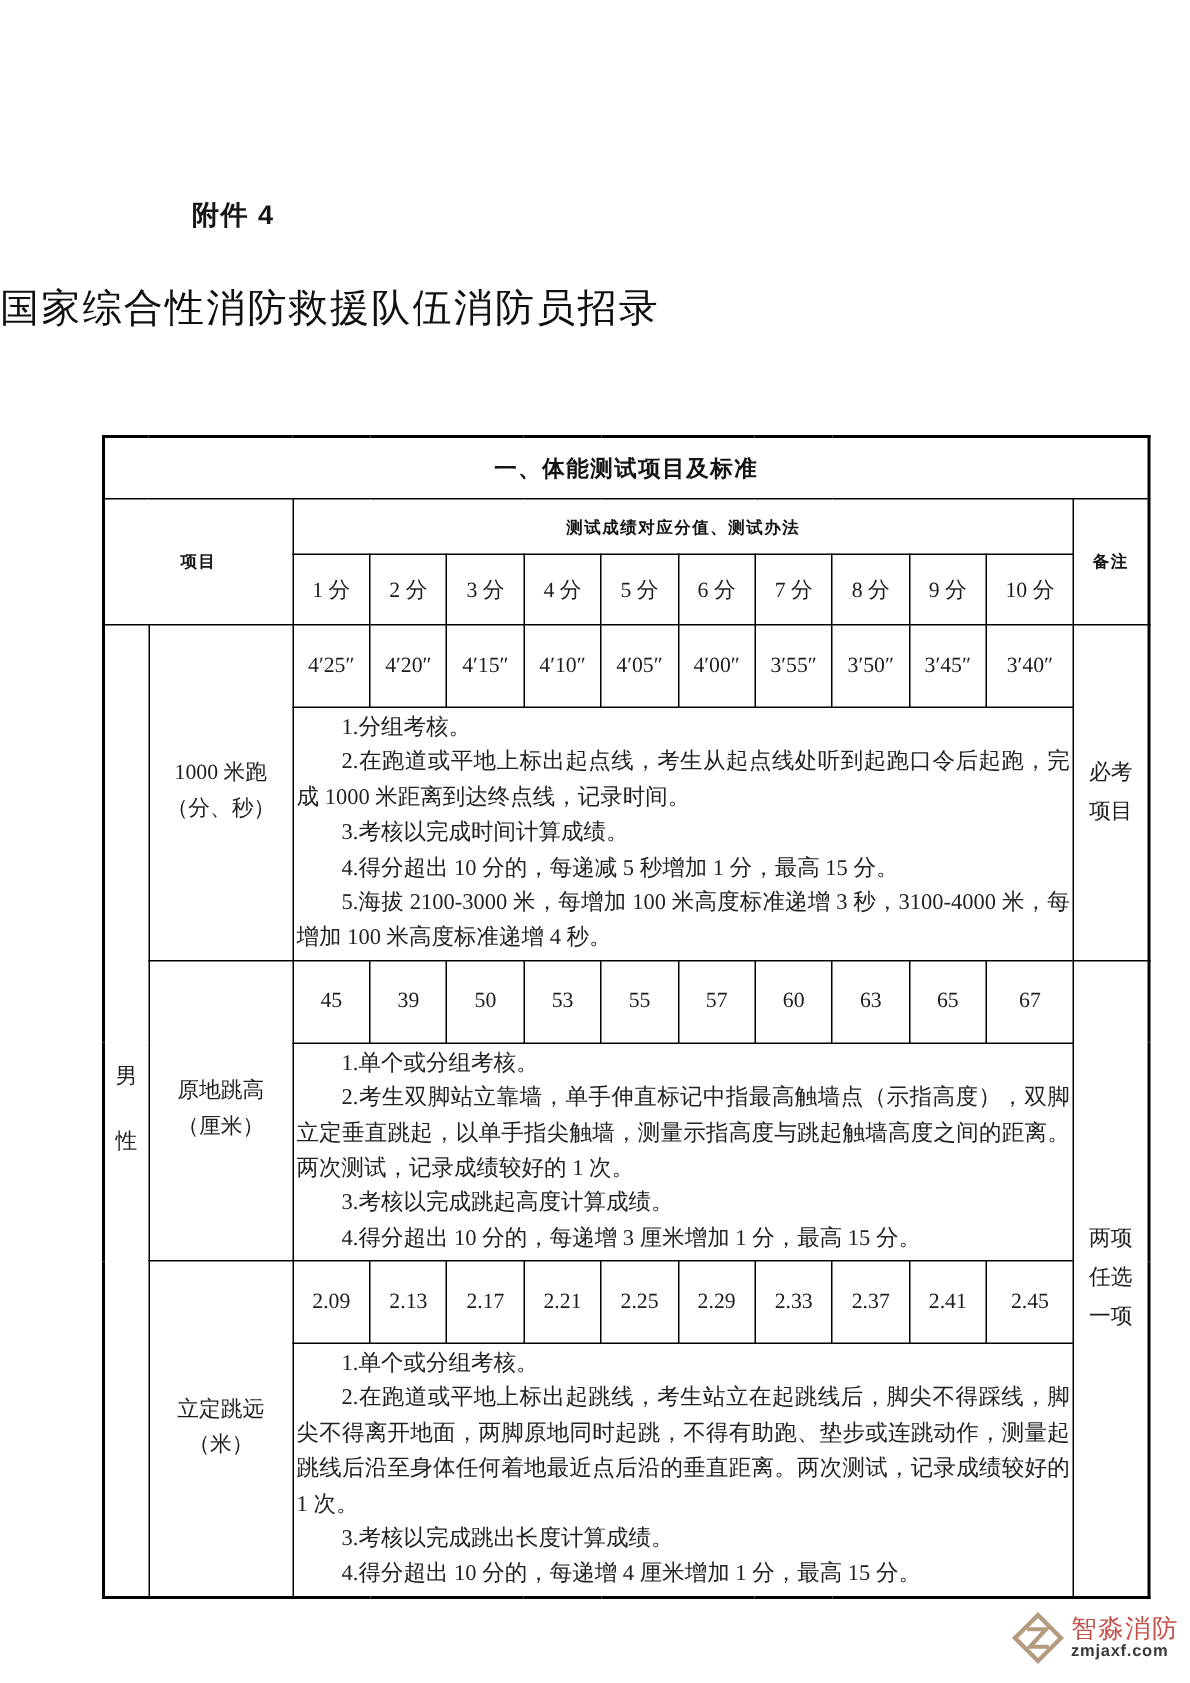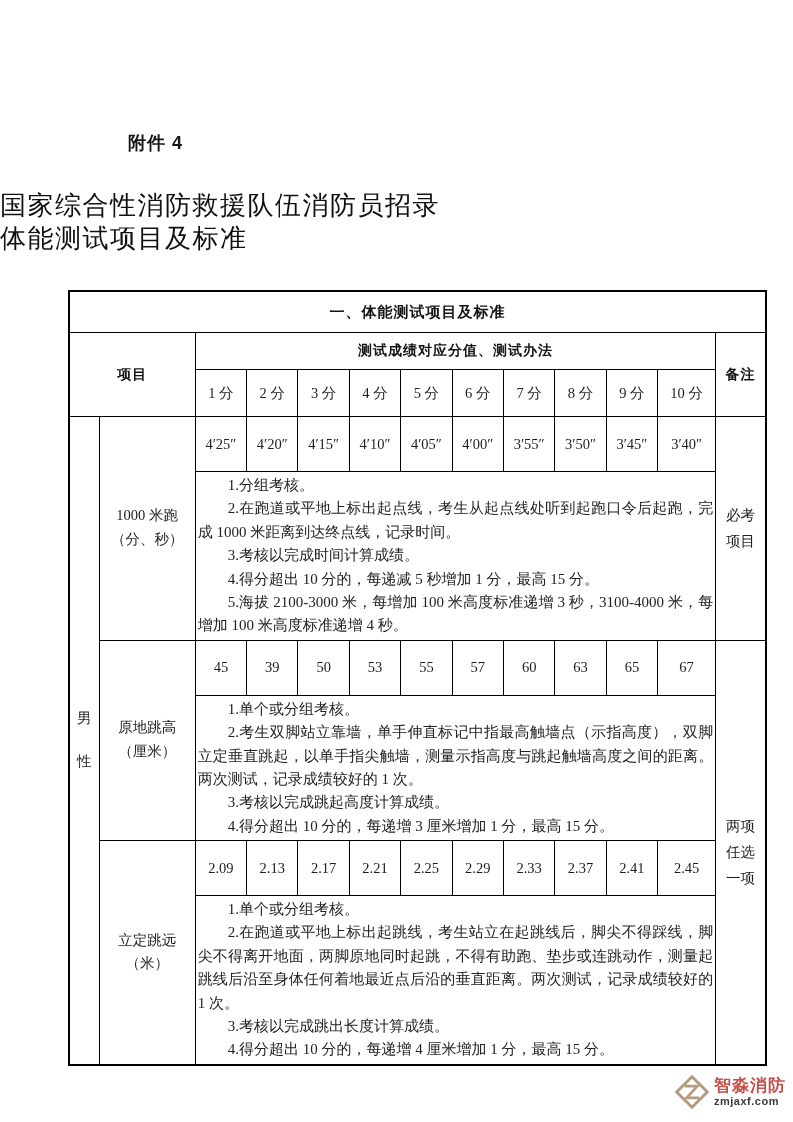--- a/index.html
+++ b/index.html
@@ -28,21 +28,21 @@
     border:2.5px solid #000;
     table-layout:fixed;
     color:#1d1d1d;
   }
   table.std td { border:1.6px solid #000; padding:2px; vertical-align:middle; text-align:center; }
   td.sec-header {
     height:36px; font-size:15px; font-weight:700; letter-spacing:1px;
     font-family:"Liberation Sans", sans-serif; color:#141414;
   }
   td.hdr {
-    font-size:14px; font-weight:700; letter-spacing:1px;
+    font-size:11px; font-weight:700; letter-spacing:1px;
     font-family:"Liberation Sans", sans-serif; color:#141414;
   }
   td.scores-hdr { height:32px; }
   tr.score-label-row td { height:42px; font-size:14.5px; font-weight:400; white-space:nowrap;text-align:center; }
   td.gender-cell { font-size:15px; white-space:pre-line; line-height:3.0; letter-spacing:0; }
   td.item-cell { font-size:14.5px; white-space:pre-line; line-height:1.65; }
   tr.values-row td { height:50px; font-size:14.5px; }
   td.remark-cell { font-size:14px; white-space:pre-line; line-height:1.8; }
   td.desc-cell { text-align:left; padding:7px 10px 7px 9px; vertical-align:middle; }
   td.desc-cell p {
@@ -50,33 +50,33 @@
     text-align:justify; color:#222;
   }
   .brand {
     position:absolute; left:674px; top:1074px;
     display:flex; align-items:center; gap:4px;
   }
   .brand-icon { width:36px; height:36px; flex:0 0 auto; }
   .brand-text { display:flex; flex-direction:column; line-height:1.1; }
   .brand-name {
     font-family:"Liberation Sans", sans-serif;
-    font-size:17px; font-weight:700; letter-spacing:1px;
+    font-size:17px; font-weight:400; letter-spacing:1px;
   }
   .brand-url {
     font-family:Liberation Sans, sans-serif;
     font-size:11px; font-weight:700; letter-spacing:0.5px;
   }
 </style>
 </head>
 <body>
 
 <div class="attachment-label">附件 4</div>
 
-<h1 class="doc-title"><span>国家综合性消防救援队伍消防员招录</span><br><span>体能测试项目及标准</span></h1>
+<h1 class="doc-title"><span>国家综合性消防救援队伍消防员招录</span><br></h1>
 
 <table class="std">
   <colgroup>
     <col style="width:27px">
       <col style="width:86px">
     <col style="width:46px">
       <col style="width:46px">
       <col style="width:46px">
       <col style="width:46px">
       <col style="width:46px">

